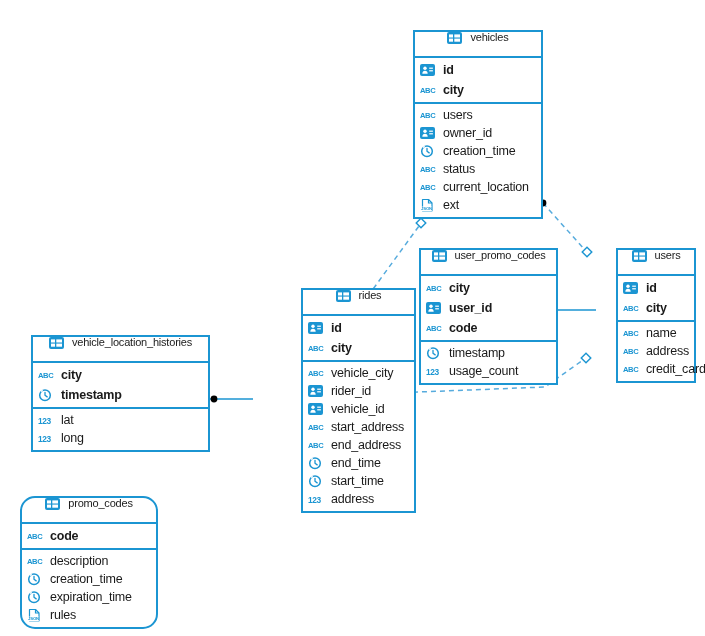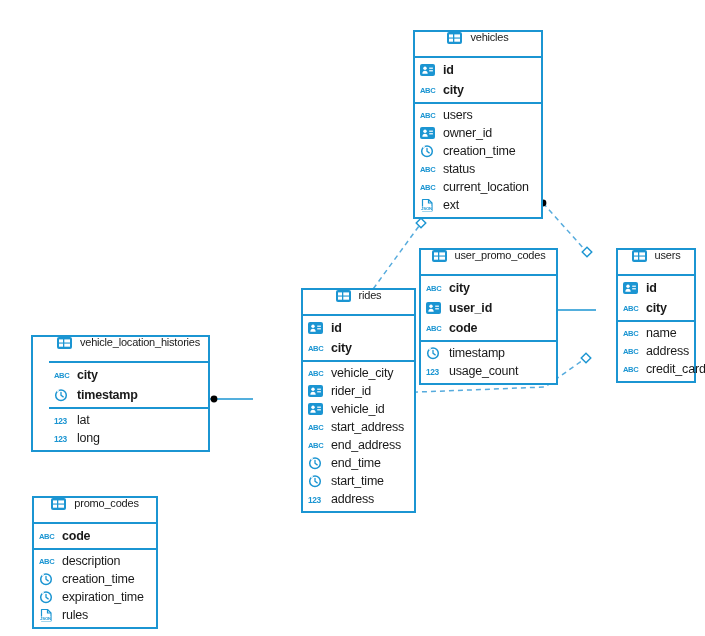--- a/index.html
+++ b/index.html
@@ -378,21 +378,21 @@
           <div class="row">
             <span class="icon">
               <svg width="18" height="11" viewBox="0 0 18 11">
                 <text x="0" y="9" font-family="Liberation Sans,sans-serif" font-size="8.4" font-weight="bold" letter-spacing="-0.4" fill="#1b95d2">123</text>
               </svg>
             </span>
             <span class="label">address</span>
           </div>
         </div>
       </div>
-      <div class="erd-table" style="left: 31px; top: 335px; width: 179px; padding-left: 16px;">
+      <div class="erd-table" style="left: 31px; top: 335px; width: 179px;">
         <div class="thead">
           <span class="icon">
             <svg width="15" height="12" viewBox="0 0 15 12">
               <rect width="15" height="12" rx="2" fill="#1b95d2"></rect>
               <rect x="2" y="2.4" width="4" height="3.1" fill="#fff"></rect>
               <rect x="7.3" y="2.4" width="5.7" height="3.1" fill="#fff"></rect>
               <rect x="2" y="6.6" width="4" height="3.1" fill="#fff"></rect>
               <rect x="7.3" y="6.6" width="5.7" height="3.1" fill="#fff"></rect>
             </svg>
           </span>
@@ -430,21 +430,21 @@
           <div class="row">
             <span class="icon">
               <svg width="18" height="11" viewBox="0 0 18 11">
                 <text x="0" y="9" font-family="Liberation Sans,sans-serif" font-size="8.4" font-weight="bold" letter-spacing="-0.4" fill="#1b95d2">123</text>
               </svg>
             </span>
             <span class="label">long</span>
           </div>
         </div>
       </div>
-      <div class="erd-table" style="left: 32px; top: 496px; width: 126px;">
+      <div class="erd-table" style="left: 20px; top: 496px; width: 138px; border-radius: 15px;">
         <div class="thead">
           <span class="icon">
             <svg width="15" height="12" viewBox="0 0 15 12">
               <rect width="15" height="12" rx="2" fill="#1b95d2"></rect>
               <rect x="2" y="2.4" width="4" height="3.1" fill="#fff"></rect>
               <rect x="7.3" y="2.4" width="5.7" height="3.1" fill="#fff"></rect>
               <rect x="2" y="6.6" width="4" height="3.1" fill="#fff"></rect>
               <rect x="7.3" y="6.6" width="5.7" height="3.1" fill="#fff"></rect>
             </svg>
           </span>

